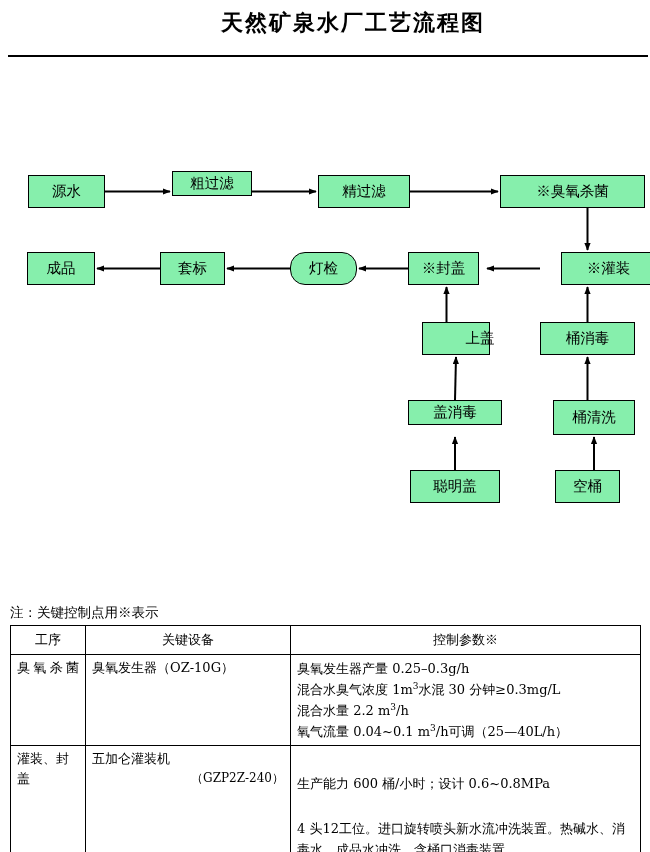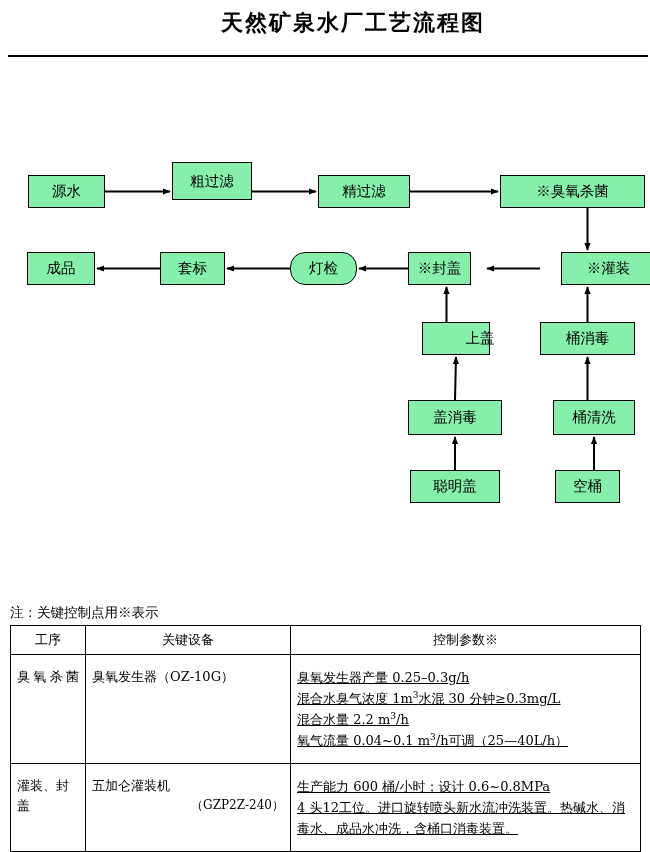--- a/index.html
+++ b/index.html
@@ -87,21 +87,21 @@
     left: 10px;
     top: 625px;
     width: 630px;
     border-collapse: collapse;
     table-layout: fixed;
     font-family: "DejaVu Serif", "Liberation Serif", serif;
     font-size: 13px;
   }
   #param-table td, #param-table th {
     border: 1.3px solid #000;
-    padding: 12px 6px;
+    padding: 3px 6px;
     vertical-align: top;
     font-weight: normal;
     text-align: left;
   }
   #param-table thead th {
     text-align: center;
     vertical-align: middle;
     height: 24px;
     padding: 2px 4px;
     font-family: Liberation Serif, serif;
@@ -122,24 +122,23 @@
   }
   .cell-equip .equip-line2 {
     display: block;
     padding-left: 14px;
     font-size: 12px;
     text-align: right;
   }
   .cell-params {
     line-height: 1.62;
     padding-top: 4px;
-    text-decoration: underline;
   }
   .cell-params .pline { display: block; white-space: nowrap; }
-  .cell-params.wrapped .pline { white-space: normal; }
+  .cell-params.wrapped .pline { white-space: normal; margin-top: 24px; }
   sup { font-size: 9px; vertical-align: super; line-height: 0; }
 </style>
 </head>
 <body>
 
 <div id="doc-title">天然矿泉水厂工艺流程图</div>
 <div id="title-rule"></div>
 
 <div id="flow-canvas">
   <svg id="flow-svg" viewBox="0 0 650 600" xmlns="http://www.w3.org/2000/svg">
@@ -162,51 +161,51 @@
         <line x1="455" y1="470" x2="455" y2="437"></line>
         <line x1="587.5" y1="322" x2="587.5" y2="287"></line>
         <line x1="587.5" y1="400" x2="587.5" y2="357"></line>
         <line x1="594" y1="470" x2="594" y2="437"></line>
       </g>
   </svg>
   <div id="node-layer">
       <div class="node" style="left: 28px; top: 175px; width: 77px; height: 33px;">
         <span>源水</span>
       </div>
-      <div class="node" style="left: 172px; top: 162px; width: 80px; height: 38px;">
+      <div class="node" style="left: 172px; top: 171px; width: 80px; height: 25px;">
         <span>粗过滤</span>
       </div>
       <div class="node" style="left: 318px; top: 175px; width: 92px; height: 33px;">
         <span>精过滤</span>
       </div>
       <div class="node" style="left: 500px; top: 175px; width: 145px; height: 33px;">
         <span>※臭氧杀菌</span>
       </div>
       <div class="node" style="left: 540px; top: 252px; width: 95px; height: 33px; margin-left: 21px;">
         <span>※灌装</span>
       </div>
-      <div class="node" style="left: 408px; top: 252px; width: 63px; height: 33px;">
+      <div class="node" style="left: 408px; top: 252px; width: 71px; height: 33px;">
         <span>※封盖</span>
       </div>
       <div class="node" style="left: 290px; top: 252px; width: 67px; height: 33px; border-radius: 15px;">
         <span>灯检</span>
       </div>
       <div class="node" style="left: 160px; top: 252px; width: 65px; height: 33px;">
         <span>套标</span>
       </div>
       <div class="node" style="left: 27px; top: 252px; width: 68px; height: 33px; text-align: right;">
         <span>成品</span>
       </div>
       <div class="node" style="left: 422px; top: 322px; width: 68px; height: 33px; padding-left: 48px;">
         <span>上盖</span>
       </div>
       <div class="node" style="left: 540px; top: 322px; width: 95px; height: 33px;">
         <span>桶消毒</span>
       </div>
-      <div class="node" style="left: 408px; top: 400px; width: 94px; height: 35px;">
+      <div class="node" style="left: 408px; top: 400px; width: 94px; height: 25px;">
         <span>盖消毒</span>
       </div>
       <div class="node" style="left: 553px; top: 400px; width: 82px; height: 35px;">
         <span>桶清洗</span>
       </div>
       <div class="node" style="left: 410px; top: 470px; width: 90px; height: 33px;">
         <span>聪明盖</span>
       </div>
       <div class="node" style="left: 555px; top: 470px; width: 65px; height: 33px;">
         <span>空桶</span>

